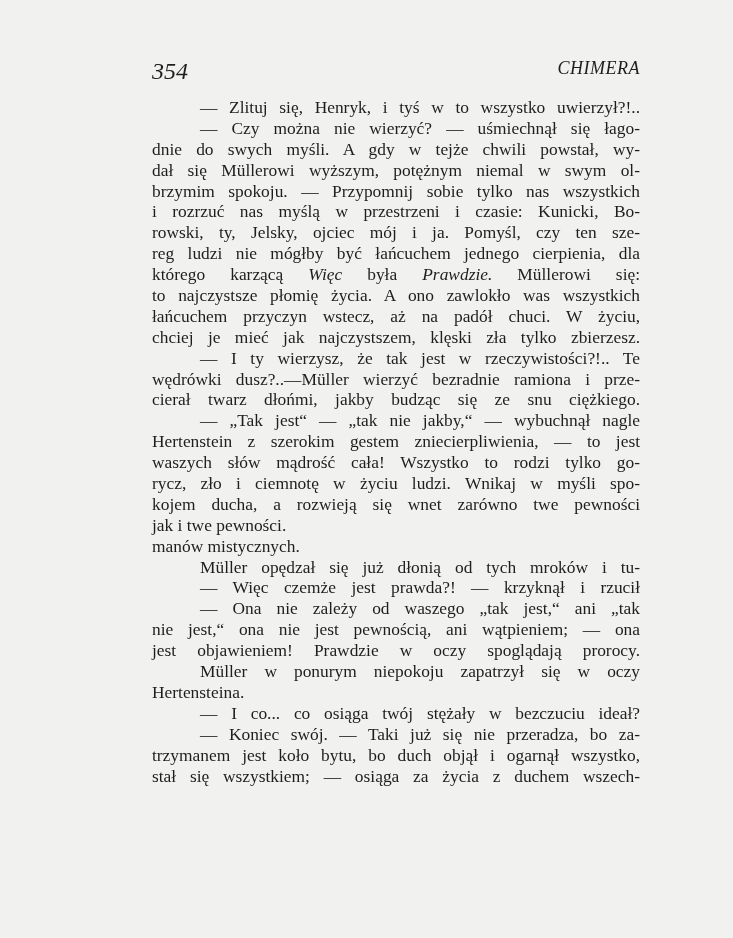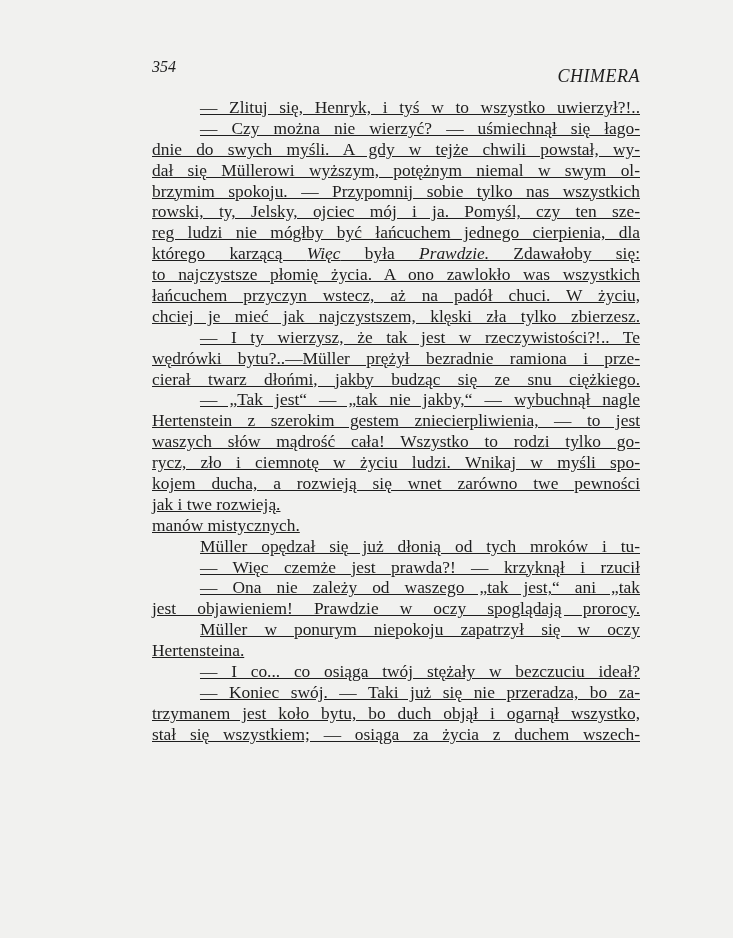--- a/index.html
+++ b/index.html
@@ -8,70 +8,72 @@
     background: #f1f1ef;
     position: relative; overflow: hidden;
     font-family: "Liberation Serif", "DejaVu Serif", serif;
     color: #1e1e1e;
   }
   .header {
     position: absolute; left: 152px; top: 58px; width: 488px; height: 26px;
   }
   .page-number {
     position: absolute; left: 0; top: 0;
-    font-style: italic; font-size: 16px;
+    font-style: italic; font-size: 24px;
   }
   .running-title {
-    position: absolute; right: 0; top: 8px;
+    position: absolute; right: 0; top: 0;
     font-style: italic; font-size: 18px; letter-spacing: 0.5px;
   }
   .body-text {
     position: absolute; left: 152px; top: 97px; width: 488px;
   }
   .line {
     height: 20.9px; line-height: 20.9px; font-size: 17.4px;
-    white-space: nowrap; text-align: justify; text-align-last: justify; text-decoration: underline;
+    white-space: nowrap; text-align: justify; text-align-last: justify;
   }
   .line.indent { padding-left: 48px; }
   .line.last { text-align-last: left; }
   em { font-style: italic; }
 </style>
 </head>
 <body>
 
 <div class="header">
   <span class="page-number">354</span>
   <span class="running-title">CHIMERA</span>
 </div>
 
 <div class="body-text" id="body-text">
     <div class="line indent">— Zlituj się, Henryk, i tyś w to wszystko uwierzył?!..</div>
     <div class="line indent">— Czy można nie wierzyć? — uśmiechnął się łago-</div>
     <div class="line">dnie do swych myśli. A gdy w tejże chwili powstał, wy-</div>
     <div class="line">dał się Müllerowi wyższym, potężnym niemal w swym ol-</div>
     <div class="line">brzymim spokoju. — Przypomnij sobie tylko nas wszystkich</div>
+    <div class="line">i rozrzuć nas myślą w przestrzeni i czasie: Kunicki, Bo-</div>
     <div class="line">rowski, ty, Jelsky, ojciec mój i ja. Pomyśl, czy ten sze-</div>
     <div class="line">reg ludzi nie mógłby być łańcuchem jednego cierpienia, dla</div>
-    <div class="line"><span>którego karzącą </span><em>Więc</em><span> była </span><em>Prawdzie.</em><span> Zdawałoby się:</span></div>
+    <div class="line"><span>którego karzącą </span><em>Więc</em><span> była </span><em>Prawdzie.</em><span> Müllerowi się:</span></div>
     <div class="line">to najczystsze płomię życia. A ono zawlokło was wszystkich</div>
     <div class="line">łańcuchem przyczyn wstecz, aż na padół chuci. W życiu,</div>
     <div class="line">chciej je mieć jak najczystszem, klęski zła tylko zbierzesz.</div>
     <div class="line indent">— I ty wierzysz, że tak jest w rzeczywistości?!.. Te</div>
-    <div class="line">wędrówki bytu?..—Müller prężył bezradnie ramiona i prze-</div>
+    <div class="line">wędrówki dusz?..—Müller wierzyć bezradnie ramiona i prze-</div>
     <div class="line">cierał twarz dłońmi, jakby budząc się ze snu ciężkiego.</div>
     <div class="line indent">— „Tak jest“ — „tak nie jakby,“ — wybuchnął nagle</div>
     <div class="line">Hertenstein z szerokim gestem zniecierpliwienia, — to jest</div>
     <div class="line">waszych słów mądrość cała! Wszystko to rodzi tylko go-</div>
     <div class="line">rycz, zło i ciemnotę w życiu ludzi. Wnikaj w myśli spo-</div>
     <div class="line">kojem ducha, a rozwieją się wnet zarówno twe pewności</div>
-    <div class="line last">jak i twe rozwieją.</div>
+    <div class="line last">jak i twe pewności.</div>
     <div class="line last">manów mistycznych.</div>
     <div class="line indent">Müller opędzał się już dłonią od tych mroków i tu-</div>
     <div class="line indent">— Więc czemże jest prawda?! — krzyknął i rzucił</div>
     <div class="line indent">— Ona nie zależy od waszego „tak jest,“ ani „tak</div>
+    <div class="line">nie jest,“ ona nie jest pewnością, ani wątpieniem; — ona</div>
     <div class="line">jest objawieniem! Prawdzie w oczy spoglądają prorocy.</div>
     <div class="line indent">Müller w ponurym niepokoju zapatrzył się w oczy</div>
     <div class="line last">Hertensteina.</div>
     <div class="line indent">— I co... co osiąga twój stężały w bezczuciu ideał?</div>
     <div class="line indent">— Koniec swój. — Taki już się nie przeradza, bo za-</div>
     <div class="line">trzymanem jest koło bytu, bo duch objął i ogarnął wszystko,</div>
     <div class="line">stał się wszystkiem; — osiąga za życia z duchem wszech-</div>
   </div>
 
 </body></html>

